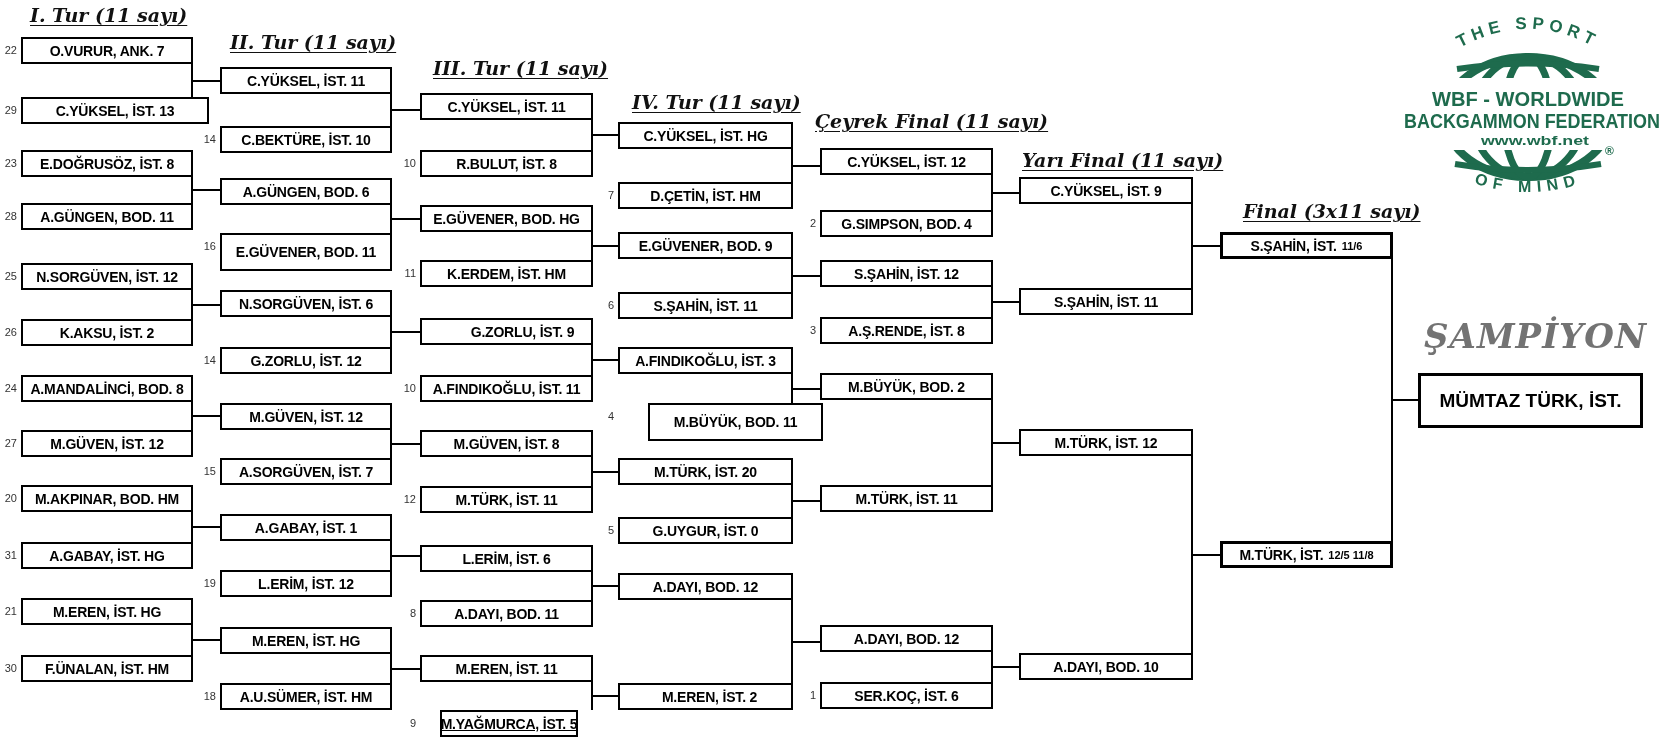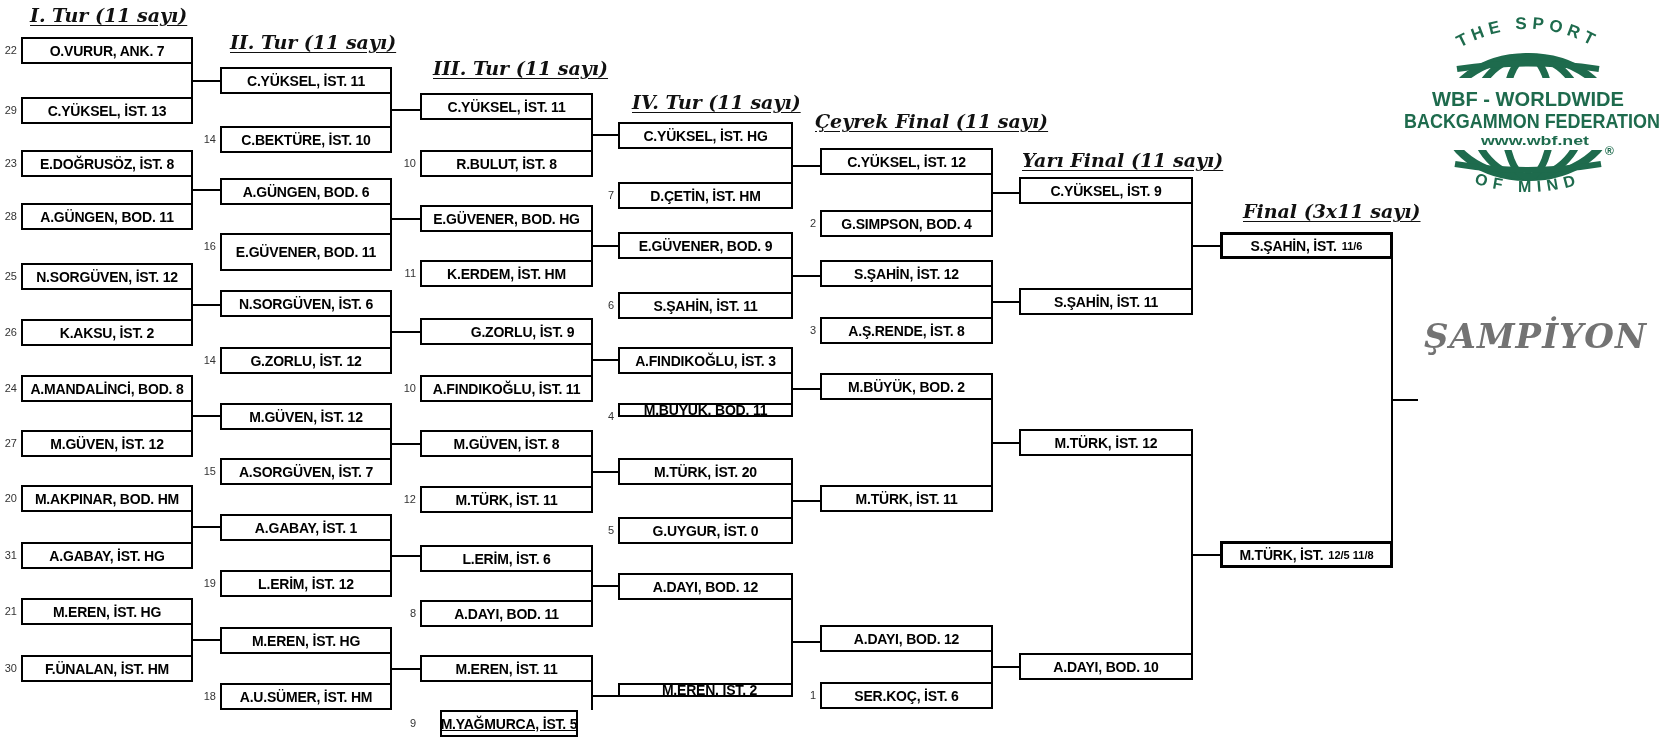--- a/index.html
+++ b/index.html
@@ -45,27 +45,30 @@
     <text class="lg" x="203" y="141" font-size="12">®</text>
     <text class="lg" font-size="17" letter-spacing="5">
       <textPath href="#arcTop" startOffset="50%" text-anchor="middle">THE SPORT</textPath>
     </text>
     <text class="lg" font-size="16" letter-spacing="6">
       <textPath href="#arcBot" startOffset="50%" text-anchor="middle">OF MIND</textPath>
     </text>
   </svg>
 
   <div class="champ-heading">ŞAMPİYON</div>
+  <div class="champ-box">
+    <span>MÜMTAZ TÜRK, İST.</span>
+  </div>
 
 <div class="round-label" style="left: 30px; top: 4px;">I. Tur (11 sayı)</div>
     <div class="pbox" style="left: 21px; top: 37px; width: 172px; height: 27px;">
       <span>O.VURUR, ANK. 7</span>
     </div>
     <div class="seed" style="left: -5px; top: 44px;">22</div>
-    <div class="pbox" style="left: 21px; top: 97px; width: 172px; height: 27px;">
+    <div class="pbox" style="left: 21px; top: 97px; width: 188px; height: 27px;">
       <span>C.YÜKSEL, İST. 13</span>
     </div>
     <div class="seed" style="left: -5px; top: 104px;">29</div>
     <div class="pbox" style="left: 21px; top: 150px; width: 172px; height: 27px;">
       <span>E.DOĞRUSÖZ, İST. 8</span>
     </div>
     <div class="seed" style="left: -5px; top: 157px;">23</div>
     <div class="pbox" style="left: 21px; top: 203px; width: 172px; height: 27px;">
       <span>A.GÜNGEN, BOD. 11</span>
     </div>
@@ -235,35 +238,35 @@
     <div class="pbox" style="left: 618px; top: 232px; width: 175px; height: 27px;">
       <span>E.GÜVENER, BOD. 9</span>
     </div>
     <div class="pbox" style="left: 618px; top: 292px; width: 175px; height: 27px;">
       <span>S.ŞAHİN, İST. 11</span>
     </div>
     <div class="seed" style="left: 592px; top: 299px;">6</div>
     <div class="pbox" style="left: 618px; top: 347px; width: 175px; height: 27px;">
       <span>A.FINDIKOĞLU, İST. 3</span>
     </div>
-    <div class="pbox" style="left: 618px; top: 403px; width: 175px; height: 14px;">
+    <div class="pbox" style="left: 648px; top: 403px; width: 175px; height: 38px;">
       <span>M.BÜYÜK, BOD. 11</span>
     </div>
     <div class="seed" style="left: 592px; top: 410px;">4</div>
     <div class="pbox" style="left: 618px; top: 458px; width: 175px; height: 27px;">
       <span>M.TÜRK, İST. 20</span>
     </div>
     <div class="pbox" style="left: 618px; top: 517px; width: 175px; height: 27px;">
       <span>G.UYGUR, İST. 0</span>
     </div>
     <div class="seed" style="left: 592px; top: 524px;">5</div>
     <div class="pbox" style="left: 618px; top: 573px; width: 175px; height: 27px;">
       <span>A.DAYI, BOD. 12</span>
     </div>
-    <div class="pbox" style="left: 618px; top: 683px; width: 175px; height: 14px; padding-left: 8px;">
+    <div class="pbox" style="left: 618px; top: 683px; width: 175px; height: 27px; padding-left: 8px;">
       <span>M.EREN, İST. 2</span>
     </div>
     <div class="cline" style="left: 791px; top: 149px; width: 2px; height: 33px;"></div>
     <div class="cline" style="left: 793px; top: 165px; width: 27px; height: 2px;"></div>
     <div class="cline" style="left: 791px; top: 259px; width: 2px; height: 33px;"></div>
     <div class="cline" style="left: 793px; top: 275px; width: 27px; height: 2px;"></div>
     <div class="cline" style="left: 791px; top: 374px; width: 2px; height: 29px;"></div>
     <div class="cline" style="left: 793px; top: 388px; width: 27px; height: 2px;"></div>
     <div class="cline" style="left: 791px; top: 485px; width: 2px; height: 32px;"></div>
     <div class="cline" style="left: 793px; top: 500px; width: 27px; height: 2px;"></div>

